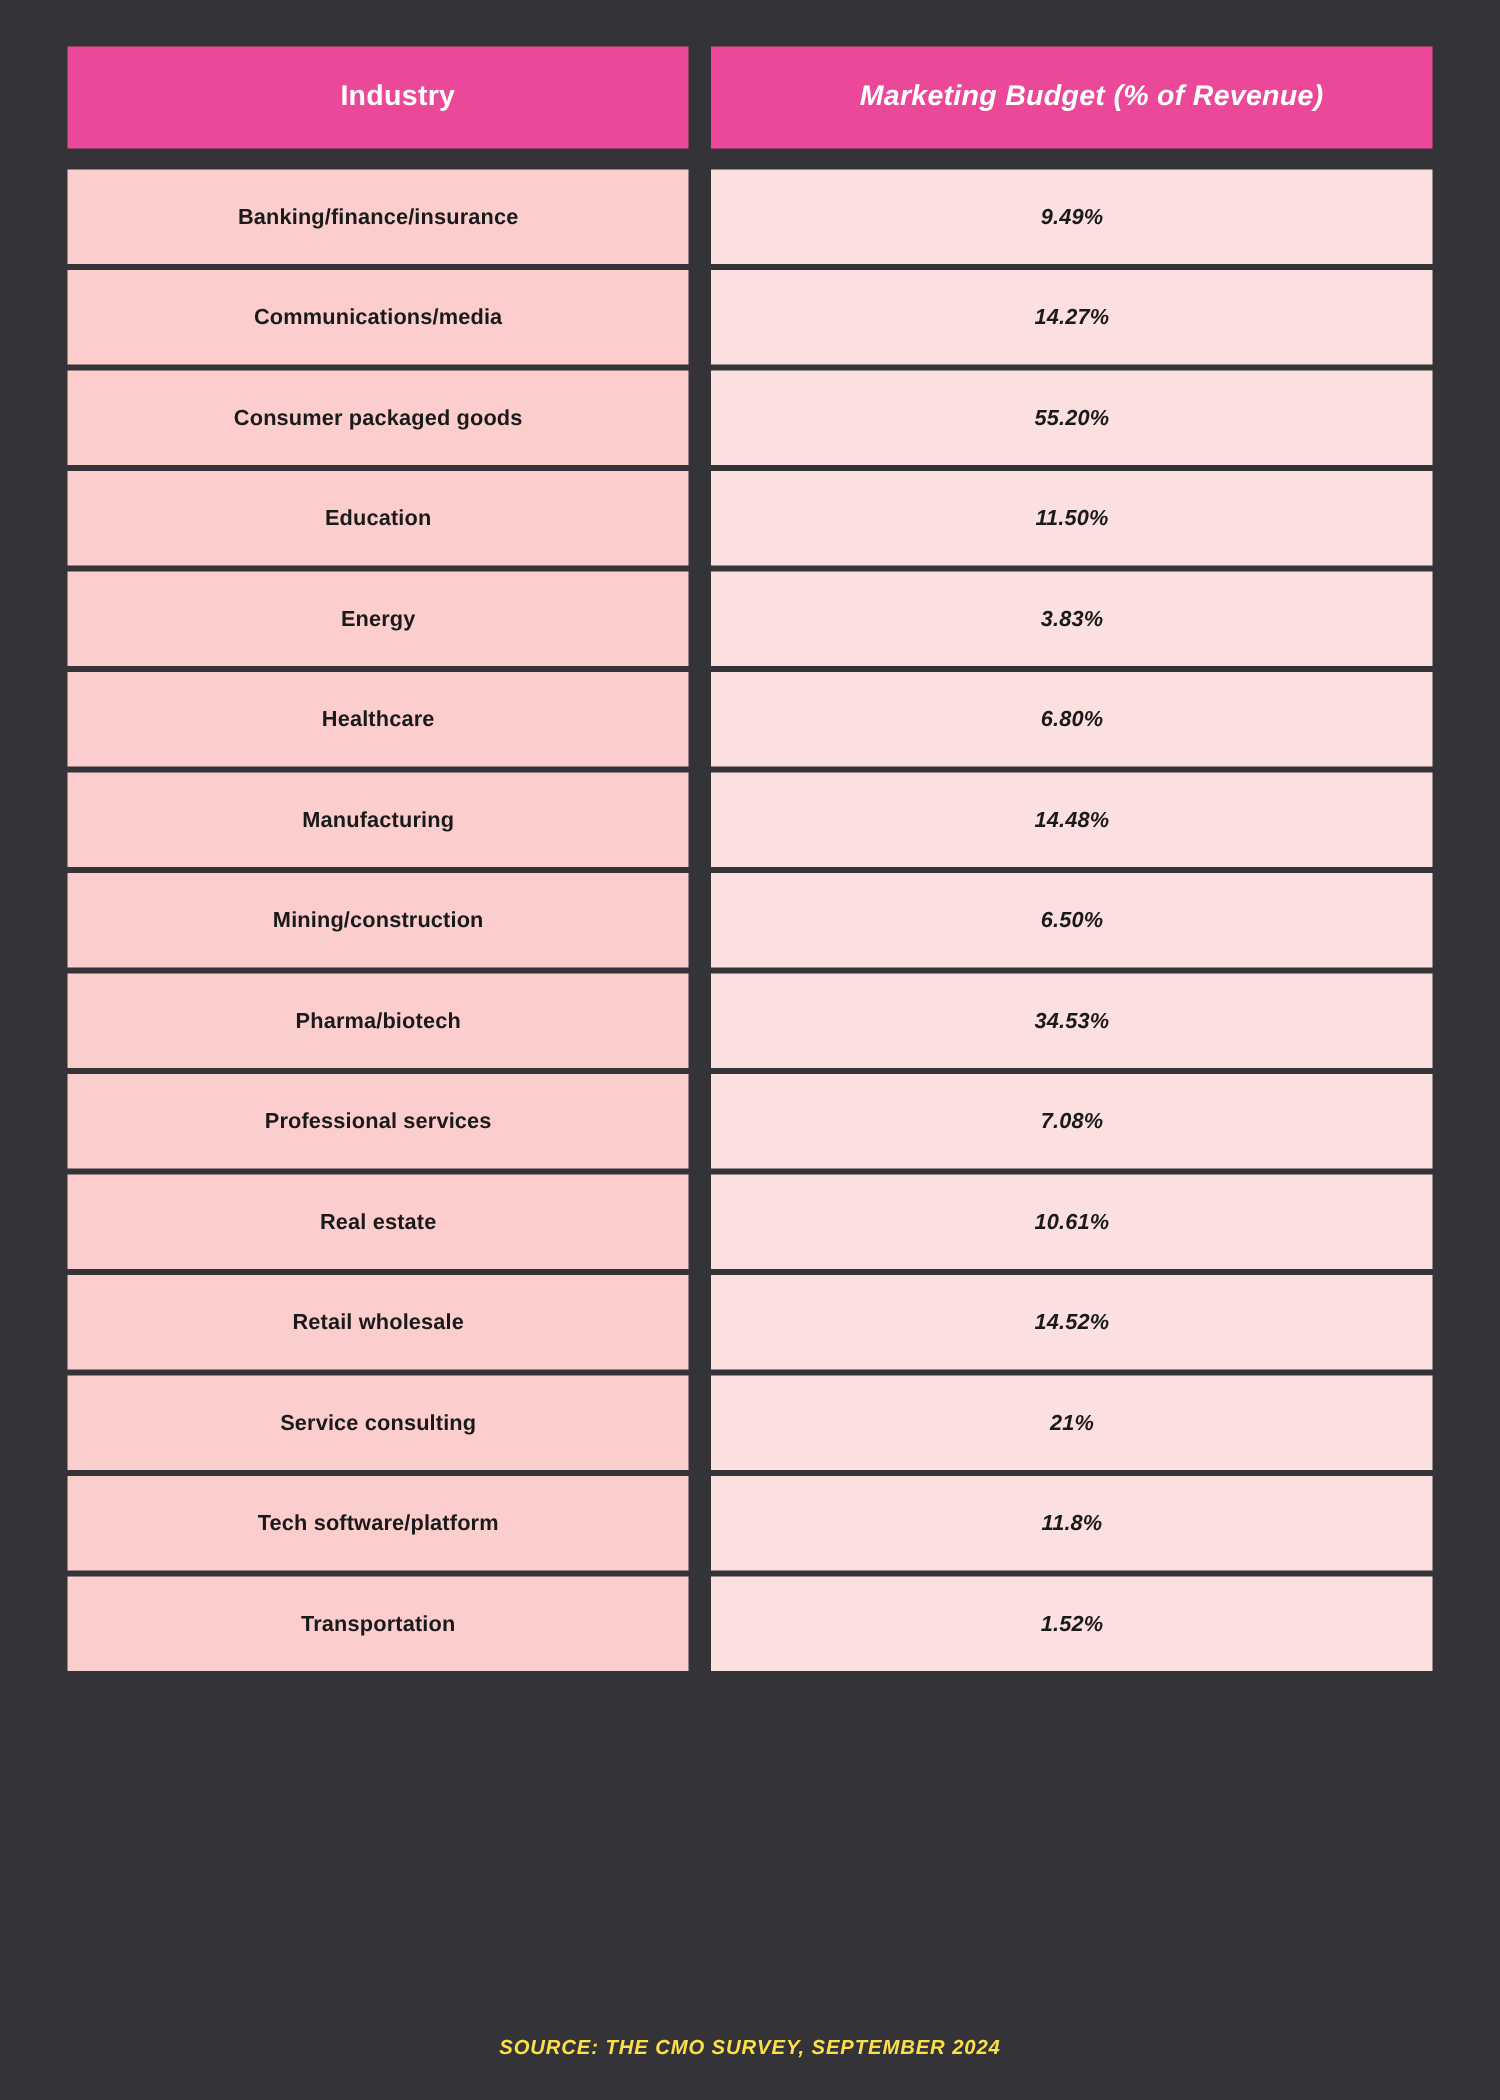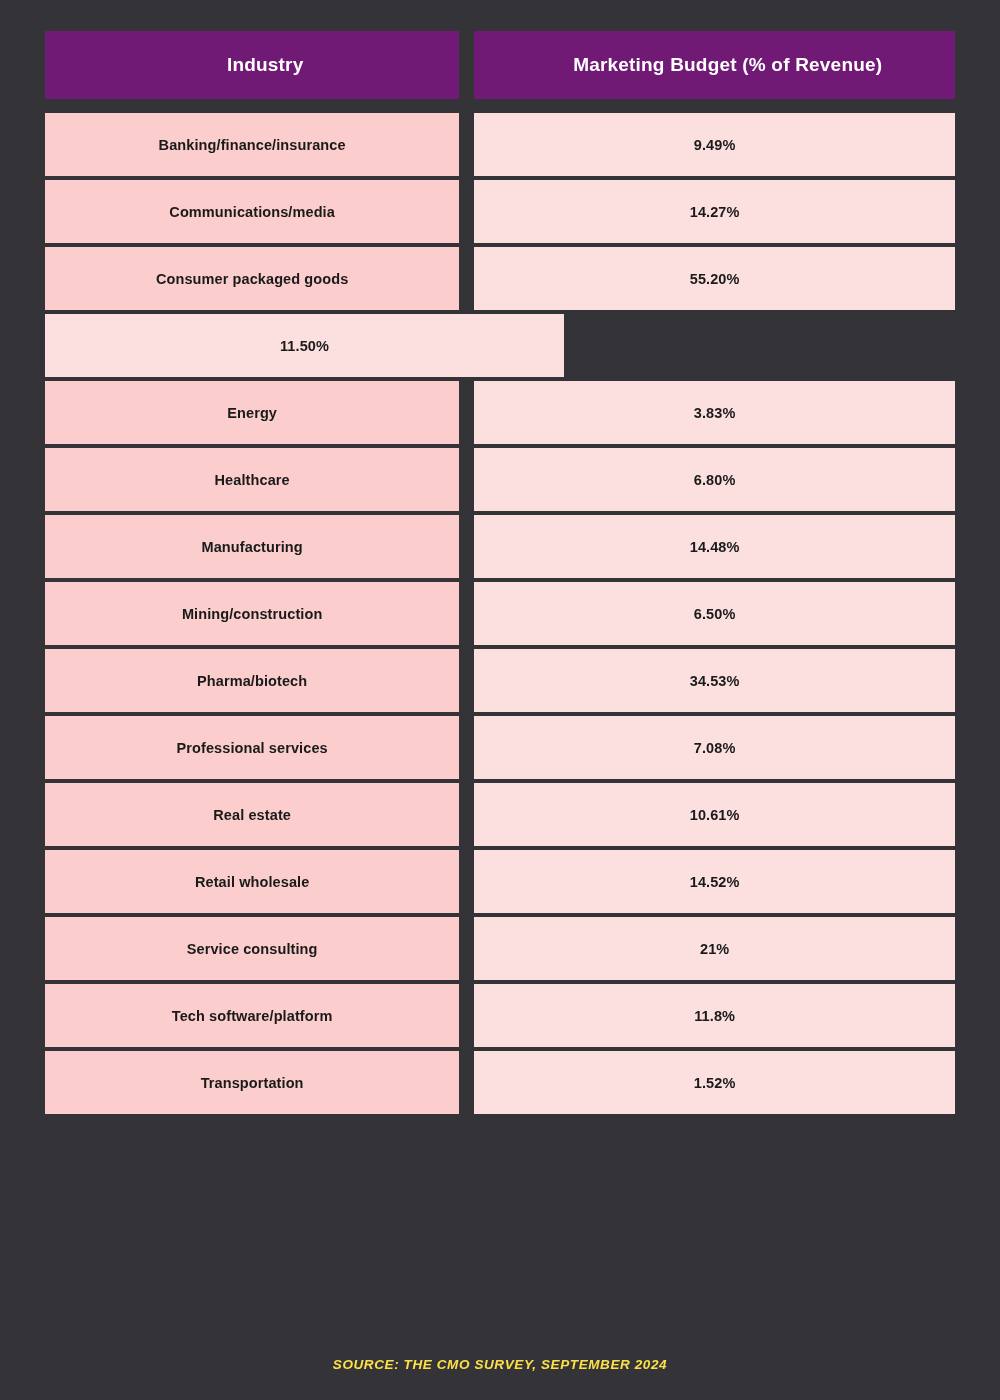--- a/index.html
+++ b/index.html
@@ -33,28 +33,28 @@
 
   .cell {
     display: flex;
     align-items: center;
     justify-content: center;
     text-align: center;
     padding: 4px 10px;
   }
 
   .col-industry { width: 447px; }
-  .col-value    { width: 519px; }
+  .col-value    { width: 519px; font-style: italic; }
 
   
   .row-header { margin-bottom: 14px; }
 
   .row-header .cell {
     height: 68px;
-    background: #701a75;
+    background: #ec4899;
     color: #FFFFFF;
     font-size: 19px;
     font-weight: bold;
     letter-spacing: 0.2px;
     padding-left: 36px;
   }
 
   
   .row-body .cell {
     height: 63px;
@@ -103,20 +103,21 @@
       <div class="cell col-value">14.27%</div>
     </div>
 
     <div class="row row-body">
       <div class="cell col-industry">Consumer packaged goods</div>
       <div class="cell col-value">55.20%</div>
     </div>
 
 
     <div class="row row-body">
+      <div class="cell col-industry">Education</div>
       <div class="cell col-value">11.50%</div>
     </div>
 
     <div class="row row-body">
       <div class="cell col-industry">Energy</div>
       <div class="cell col-value">3.83%</div>
     </div>
 
     <div class="row row-body">
       <div class="cell col-industry">Healthcare</div>

